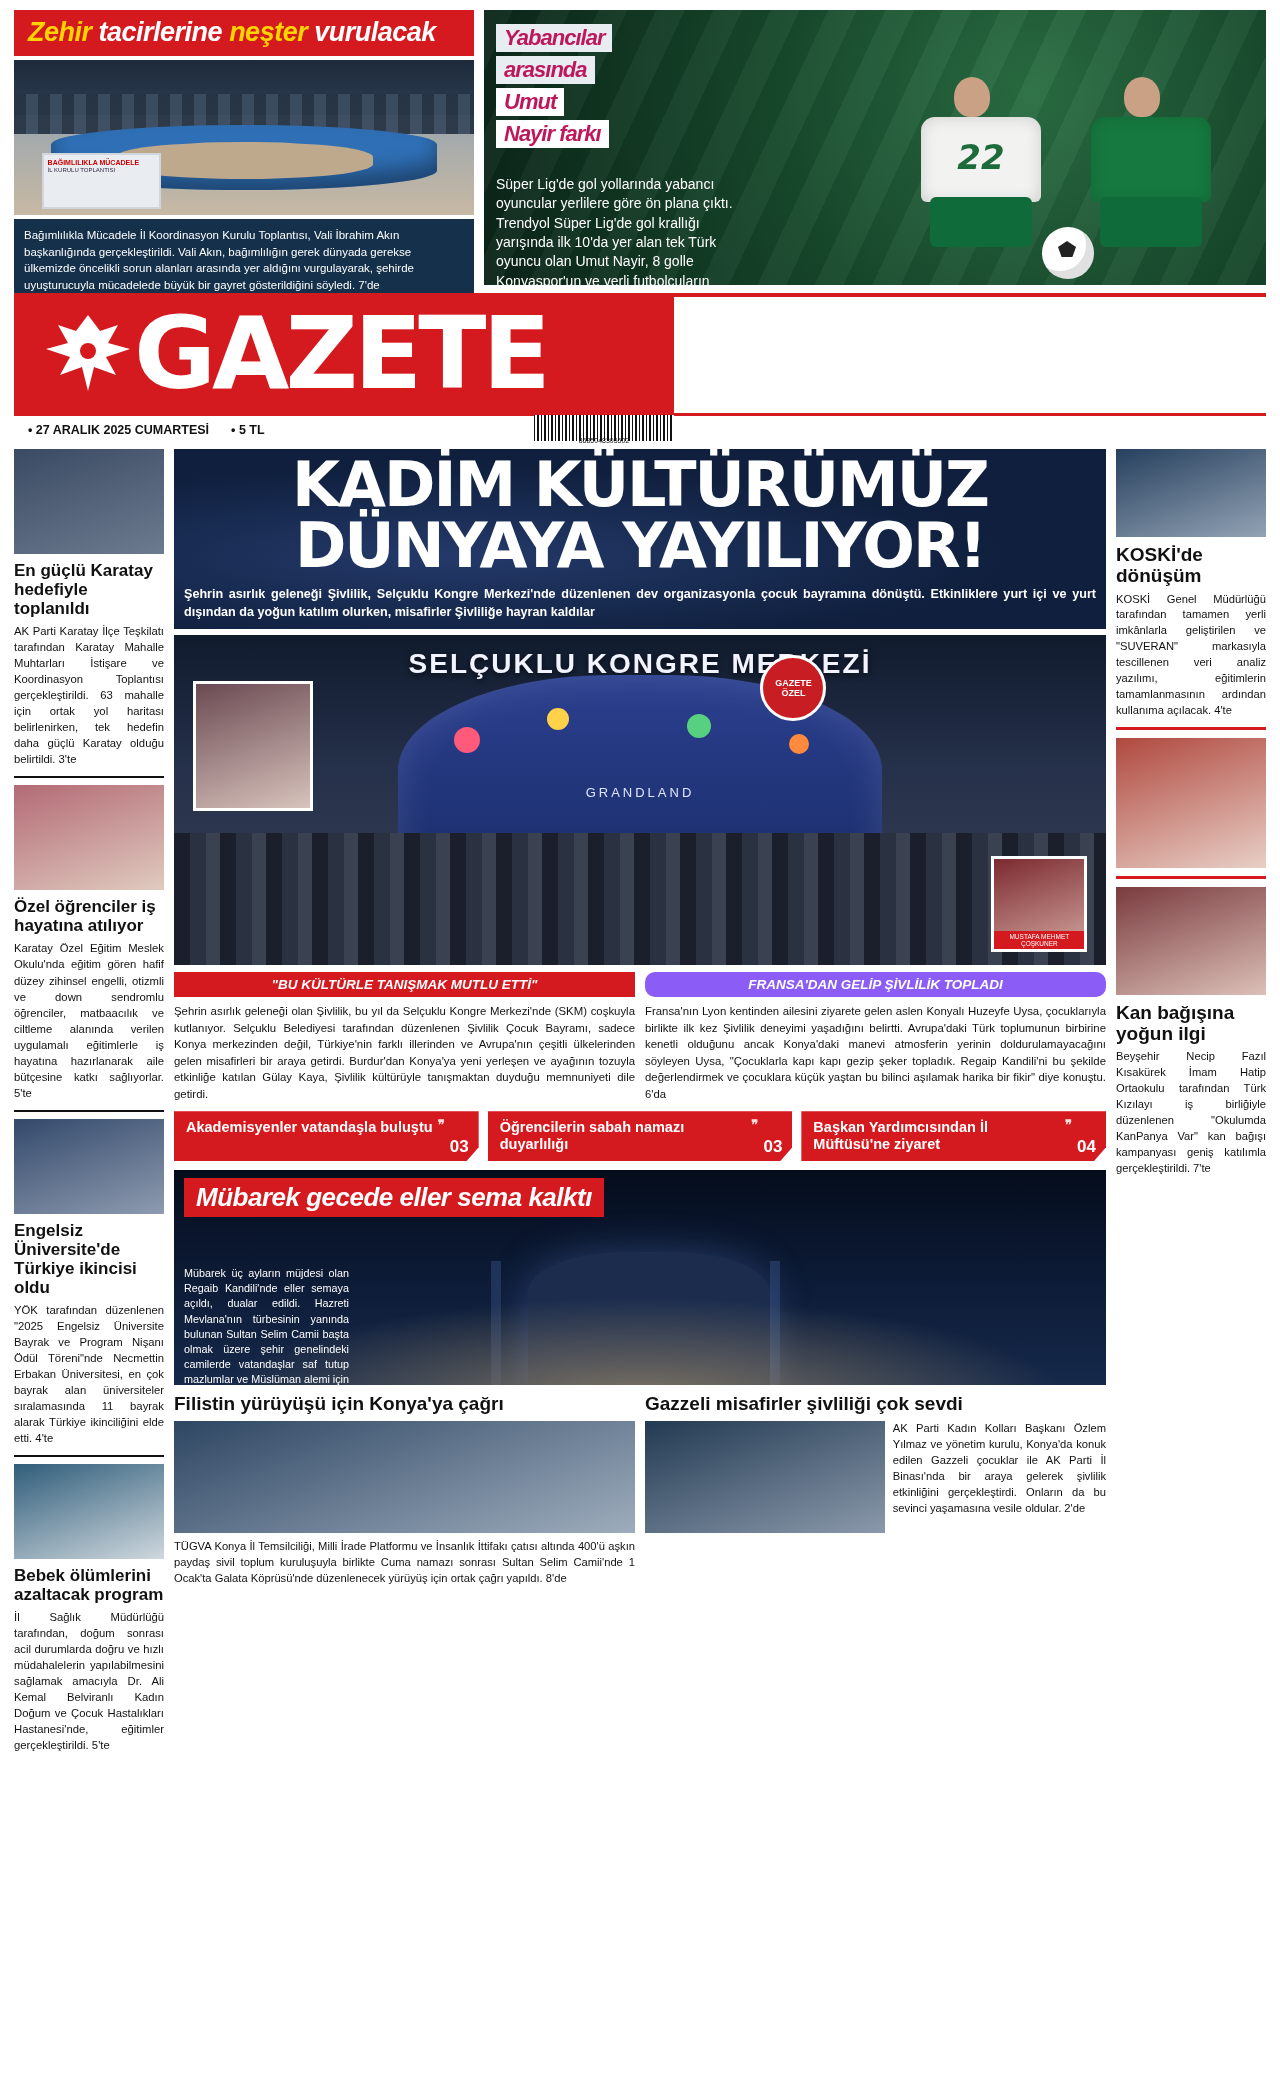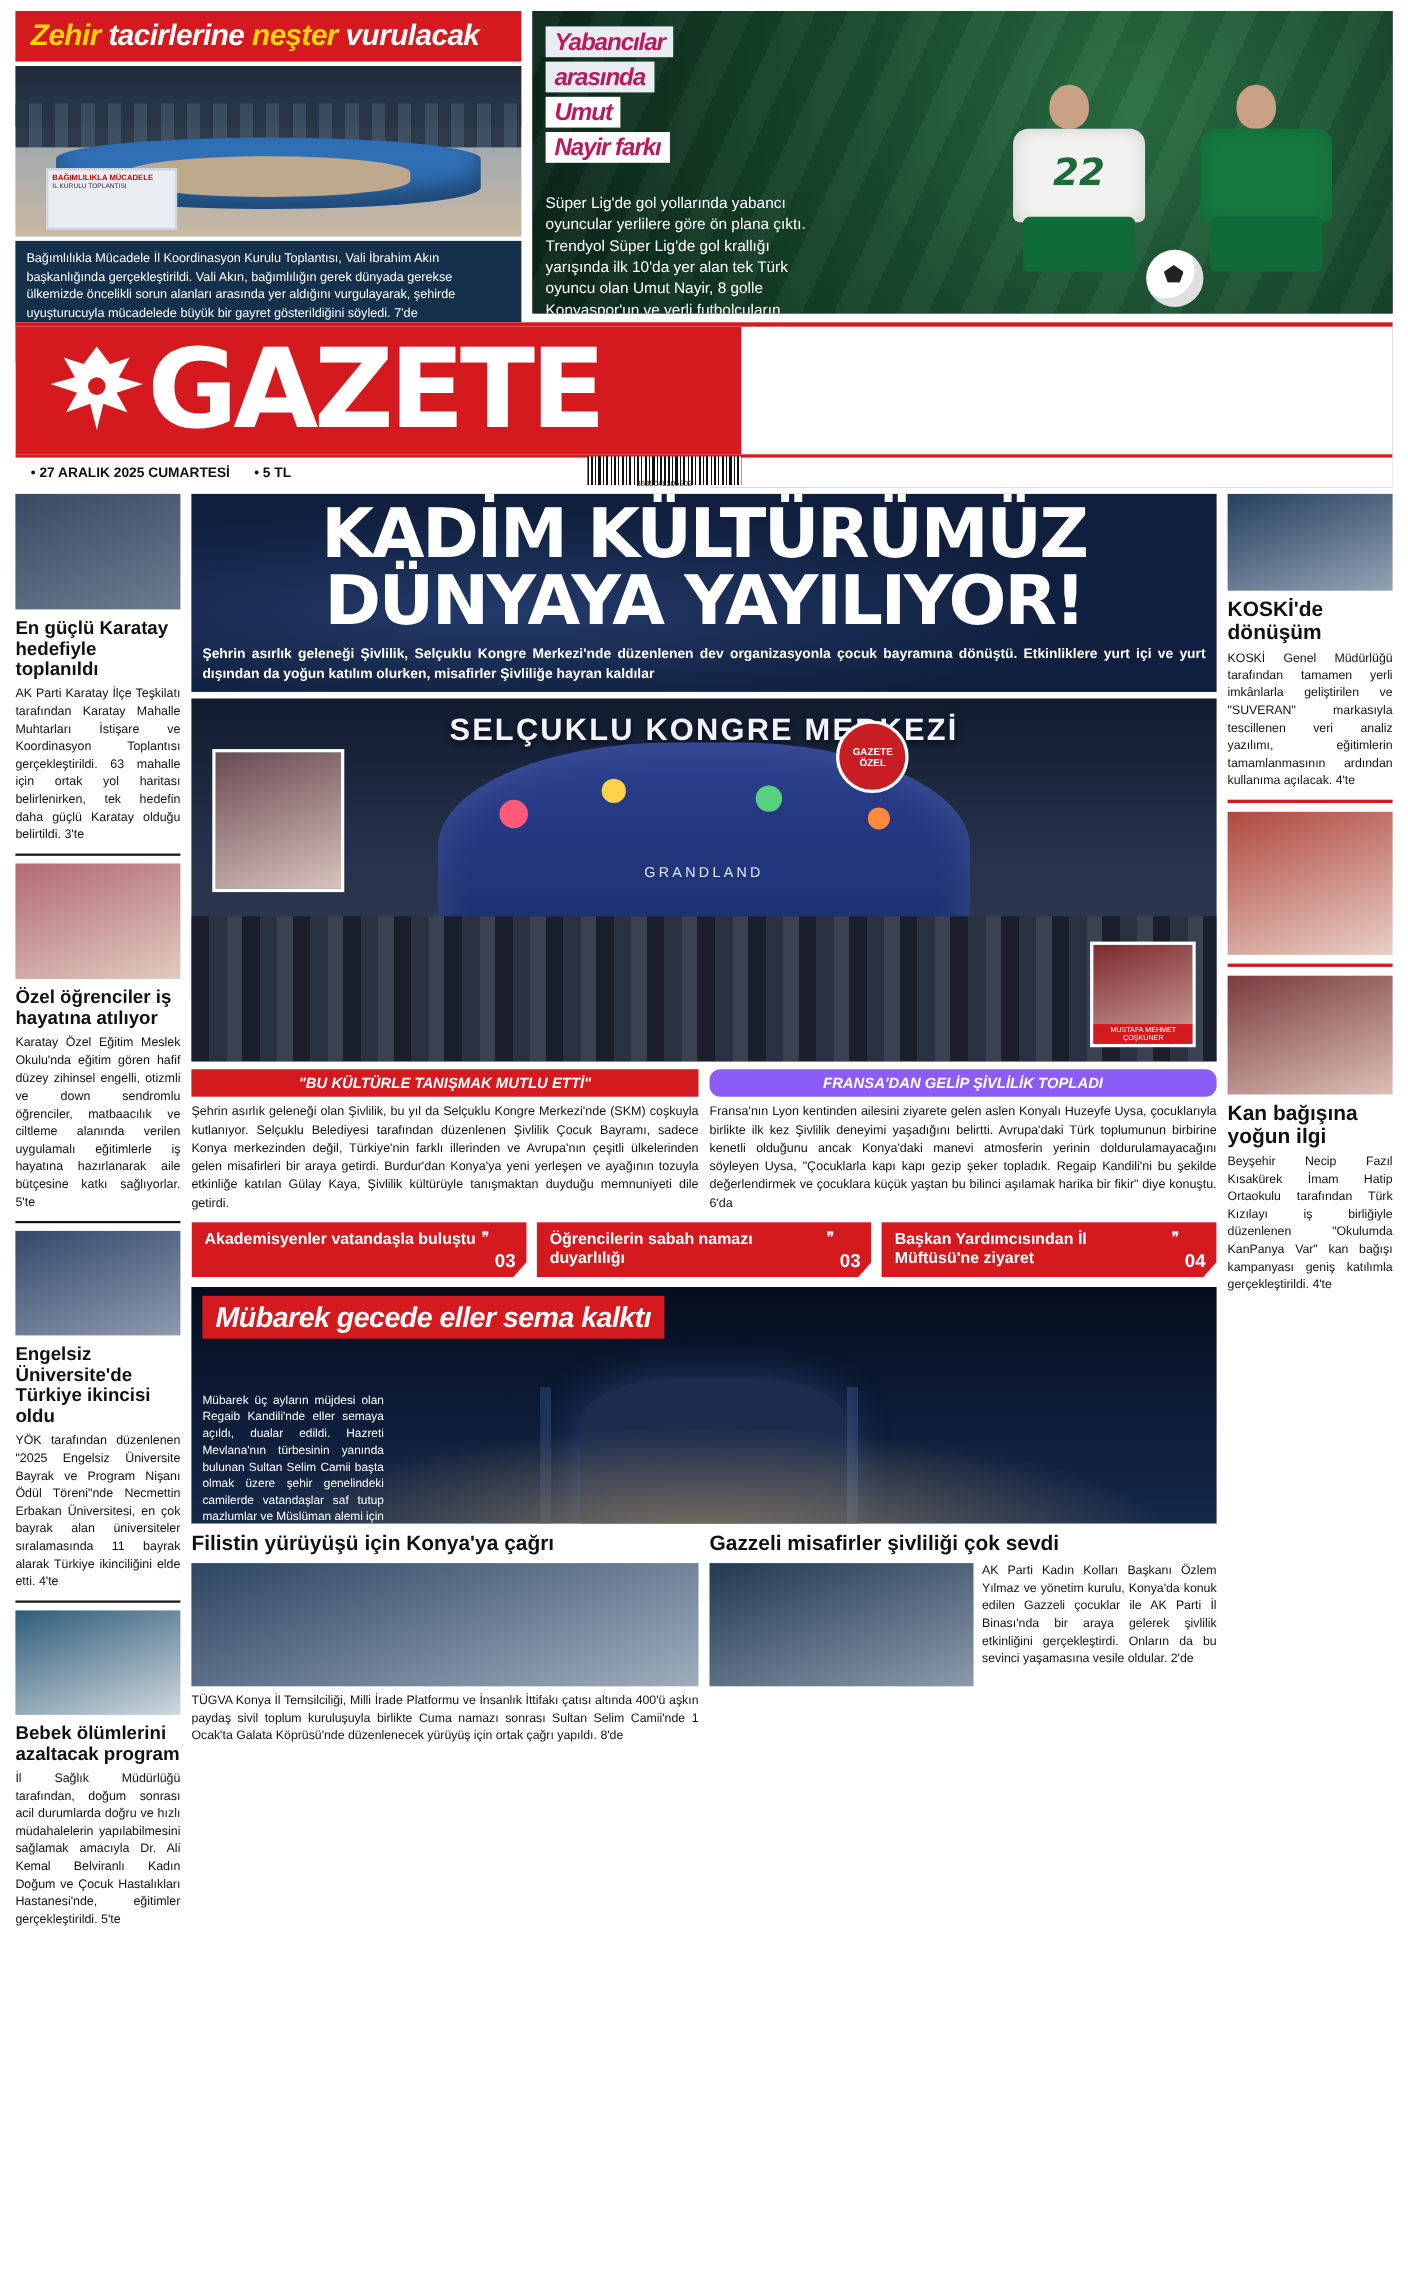--- a/index.html
+++ b/index.html
@@ -453,17 +453,17 @@
 
     <div class="col-right">
       <div class="rthumb1"></div>
       <div class="rtitle">KOSKİ'de dönüşüm</div>
       <div class="rbody">KOSKİ Genel Müdürlüğü tarafından tamamen yerli imkânlarla geliştirilen ve "SUVERAN" markasıyla tescillenen veri analiz yazılımı, eğitimlerin tamamlanmasının ardından kullanıma açılacak. 4'te</div>
       <hr class="redline">
       <div class="rthumb2"></div>
       <hr class="redline">
       <div class="rthumb3"></div>
       <div class="rtitle">Kan bağışına yoğun ilgi</div>
-      <div class="rbody">Beyşehir Necip Fazıl Kısakürek İmam Hatip Ortaokulu tarafından Türk Kızılayı iş birliğiyle düzenlenen "Okulumda KanPanya Var" kan bağışı kampanyası geniş katılımla gerçekleştirildi. 4'te</div>
+      <div class="rbody">Beyşehir Necip Fazıl Kısakürek İmam Hatip Ortaokulu tarafından Türk Kızılayı iş birliğiyle düzenlenen "Okulumda KanPanya Var" kan bağışı kampanyası geniş katılımla gerçekleştirildi. 7'te</div>
     </div>
 
   </div>
 </div>
 
 </body></html>

